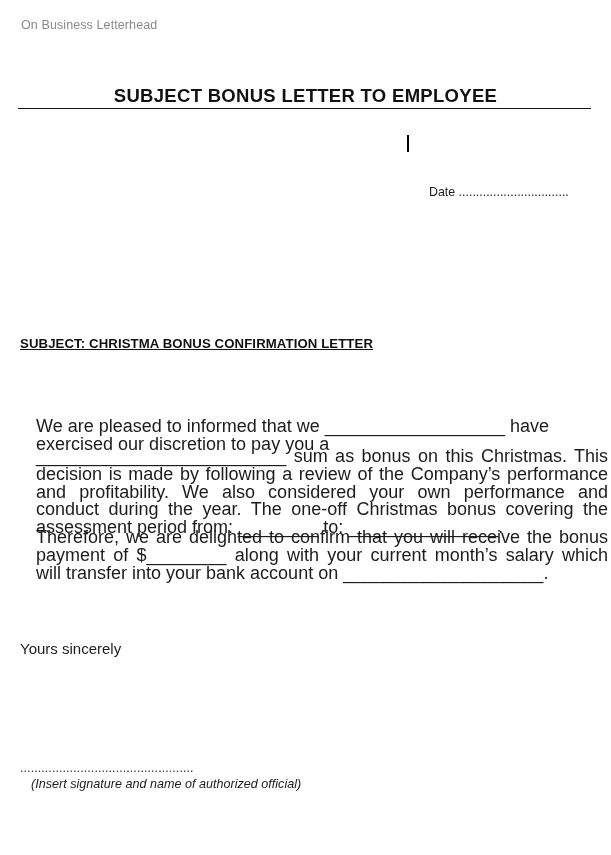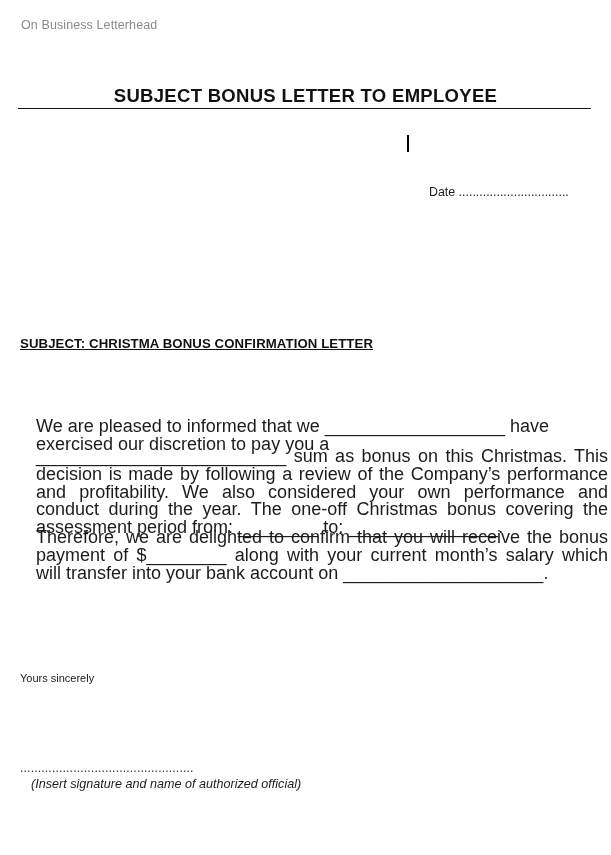--- a/index.html
+++ b/index.html
@@ -84,22 +84,22 @@
     text-align: justify;
     margin: 16px;
   }
   .para-1 { top: 402px; text-align: left; }
   .para-2 { top: 432px; }
   .para-3 { top: 513px; }
   .para-4 { top: 561px; }
   .closing-line {
     position: absolute;
     left: 20px;
-    top: 672px;
-    font-size: 11px;
+    top: 640px;
+    font-size: 15px;
     text-align: center;
   }
   .signature-dots {
     position: absolute;
     left: 20px;
     top: 761px;
     font-size: 12.4px;
     letter-spacing: 0.1px;
     color: #333333;
   }

